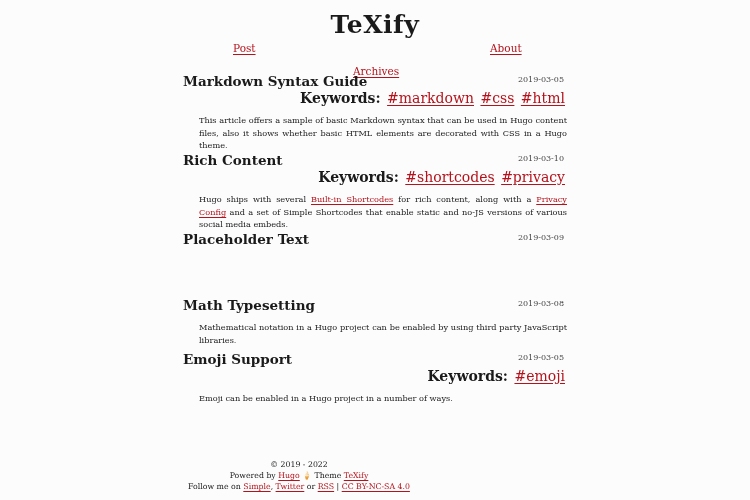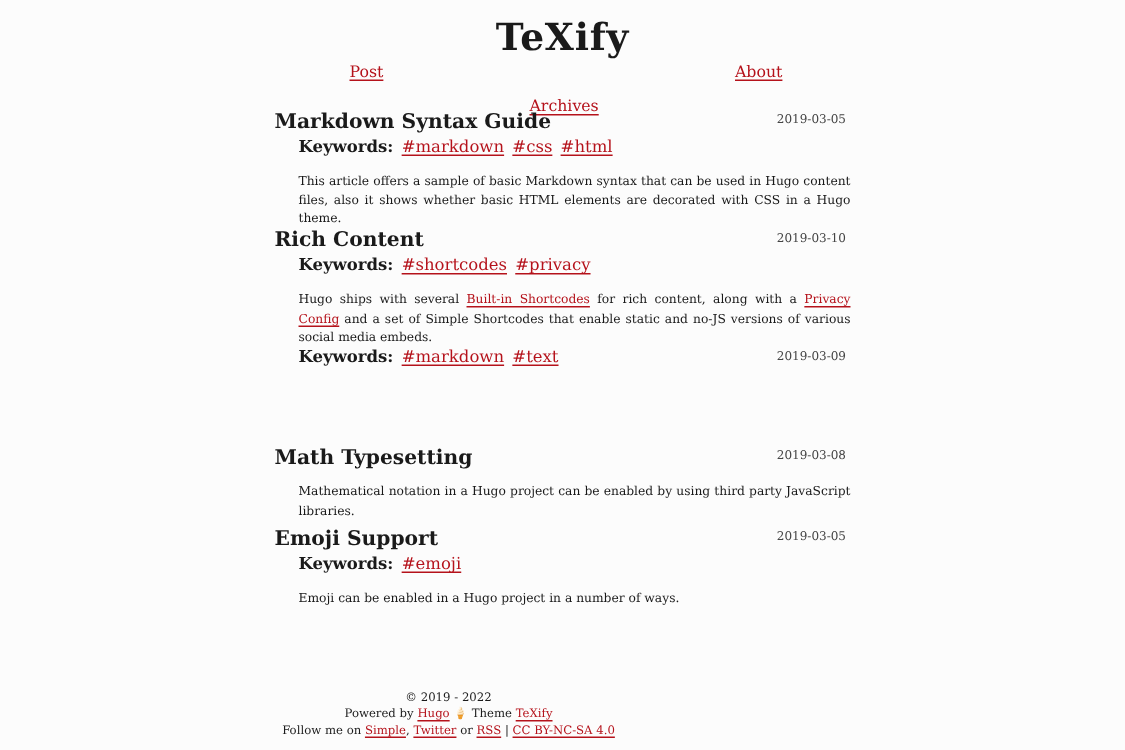--- a/index.html
+++ b/index.html
@@ -12,21 +12,21 @@
   a { color: #b5121b; text-underline-offset: 2px; }
   .site-title {
     position: absolute; top: 10px; left: 0; width: 750px; text-align: center;
     font-size: 25px; font-weight: bold; letter-spacing: 0.5px;
   }
   .nav { position: absolute; top: 42px; left: 0; width: 750px; height: 16px; font-size: 10.5px; }
   .nav a { position: absolute; }
   .post { position: absolute; left: 183px; width: 384px; }
   .post-title { font-size: 13.5px; font-weight: bold; margin: 0; line-height: 18px; }
   .post-date { position: absolute; right: 3px; top: 3px; font-size: 8px; color: #444; }
-  .keywords { margin-left: 16px; font-size: 11px; line-height: 14px; margin-top: 1px; }
+  .keywords { margin-left: 16px; font-size: 14px; line-height: 14px; margin-top: 1px; text-align: right; }
   .keywords b { font-weight: bold; margin-right: 2px; }
   .keywords a { margin-right: 2px; }
   .summary { margin-left: 16px; margin-top: 9px; font-size: 8.2px; line-height: 12.5px; text-align: justify; }
   .footer { position: absolute; top: 459px; left: 0; width: 598px; text-align: center; font-size: 7.8px; line-height: 11px; }
 </style>
 </head>
 <body>
 
 <div class="site-title">TeXify</div>
 
@@ -53,26 +53,22 @@
   <span class="post-date">2019-03-10</span>
   <div class="keywords">
     <b>Keywords:</b>
     <a href="#">#shortcodes</a>
     <a href="#">#privacy</a>
   </div>
   <p class="summary"><span>Hugo ships with several </span><a href="#">Built-in Shortcodes</a><span> for rich content, along with a </span><a href="#">Privacy Config</a><span> and a set of Simple Shortcodes that enable static and no-JS versions of various social media embeds.</span></p>
 </article>
 
 <article class="post" style="top:230px;">
+  <h2 class="post-title">Placeholder Text</h2>
   <span class="post-date">2019-03-09</span>
-  <div class="keywords">
-    <b>Keywords:</b>
-    <a href="#">#markdown</a>
-    <a href="#">#text</a>
-  </div>
 </article>
 
 <article class="post" style="top:296px;">
   <h2 class="post-title">Math Typesetting</h2>
   <span class="post-date">2019-03-08</span>
   <p class="summary" style="margin-top:7px;">Mathematical notation in a Hugo project can be enabled by using third party JavaScript libraries.</p>
 </article>
 
 <article class="post" style="top:350px;">
   <h2 class="post-title">Emoji Support</h2>

